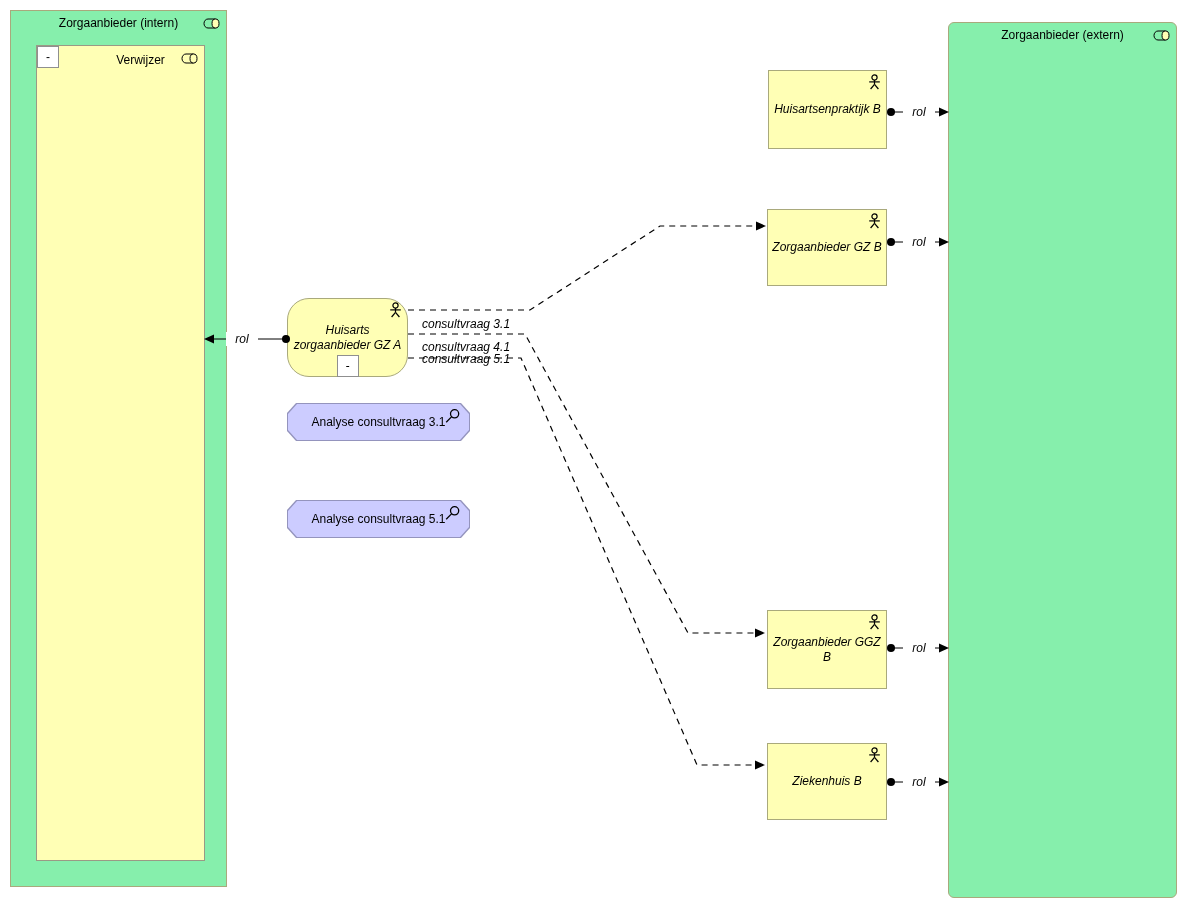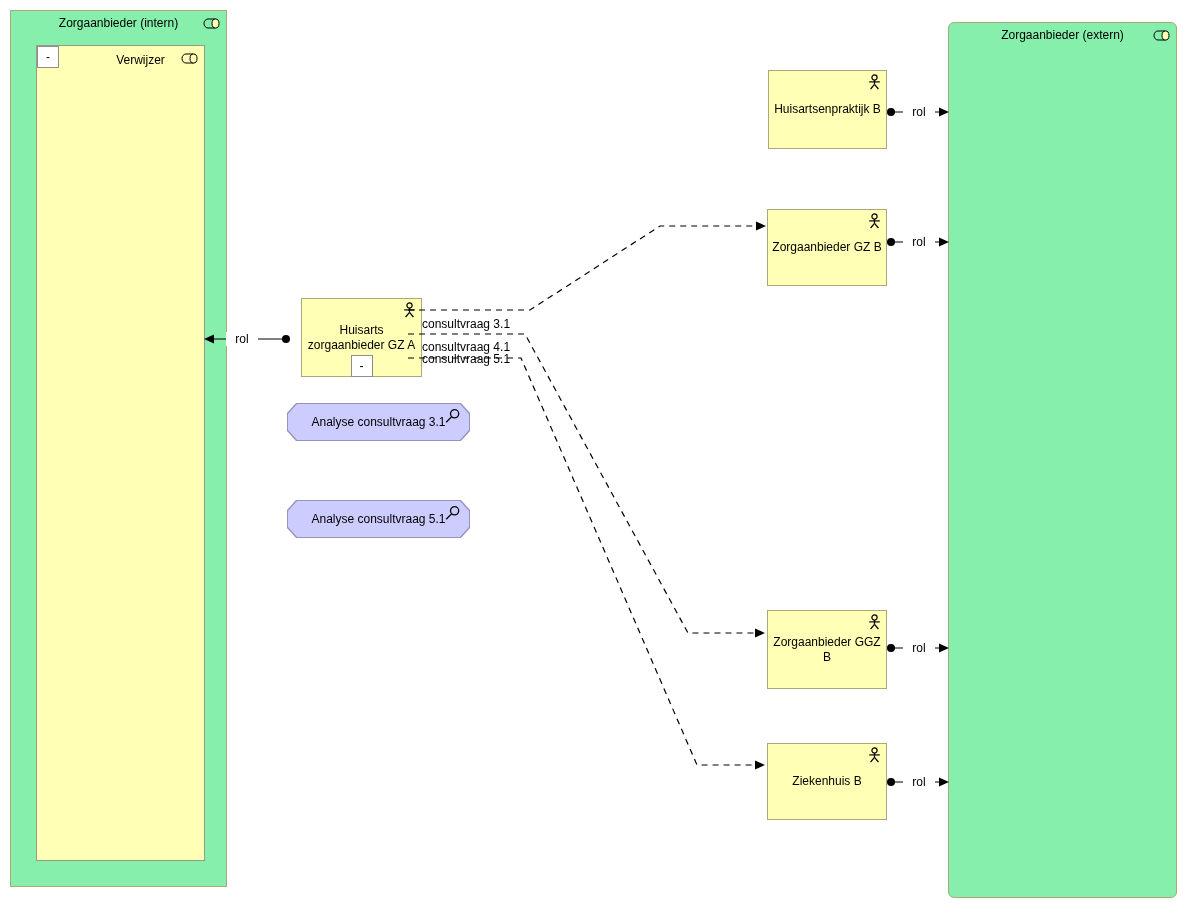--- a/index.html
+++ b/index.html
@@ -23,23 +23,23 @@
     position:absolute;width:22px;height:22px;box-sizing:border-box;
     background:#ffffff;border:1px solid #8f8f8f;
     display:flex;align-items:center;justify-content:center;
     font-size:12px;line-height:12px;cursor:pointer;z-index:3;
   }
   .collapse-tl{left:0;top:0;}
   .collapse-bc{left:50%;bottom:-1px;transform:translateX(-50%);}
   
   .actor{
     position:absolute;background:#ffffb5;border:1px solid #a9a97c;z-index:2;
-    display:flex;align-items:center;justify-content:center;text-align:center;
-  }
-  #actor-huisarts-gz-a{left:301px;top:298px;width:119px;height:77px;}
+    display:flex;align-items:center;justify-content:center;text-align:center;font-style:italic;
+  }
+  #actor-huisarts-gz-a{left:287px;top:298px;width:119px;height:77px;border-radius:22px;}
   #actor-huisartsenpraktijk-b{left:768px;top:70px;width:117px;height:77px;}
   #actor-zorgaanbieder-gz-b{left:767px;top:209px;width:118px;height:75px;}
   #actor-zorgaanbieder-ggz-b{left:767px;top:610px;width:118px;height:77px;}
   #actor-ziekenhuis-b{left:767px;top:743px;width:118px;height:75px;}
   .actor-label{padding:0 3px;line-height:15px;}
   .actor-icon{position:absolute;top:3px;right:5px;width:13px;height:16px;}
   
   .assessment{
     position:absolute;left:287px;width:183px;height:38px;z-index:2;
     background:#9494bd;
@@ -49,21 +49,21 @@
     position:absolute;inset:1px;background:#ccccff;
     clip-path:polygon(9px 0,calc(100% - 9px) 0,100% 10px,100% calc(100% - 10px),calc(100% - 9px) 100%,9px 100%,0 calc(100% - 10px),0 10px);
     display:flex;align-items:center;justify-content:center;
   }
   #assessment-31{top:403px;}
   #assessment-41{top:452px;}
   #assessment-51{top:500px;}
   .magnifier-icon{position:absolute;top:4px;right:8px;width:17px;height:17px;}
   
   #wires{position:absolute;left:0;top:0;width:1186px;height:909px;z-index:5;pointer-events:none;}
-  .wire-label{position:absolute;z-index:6;line-height:14px;white-space:nowrap;}
+  .wire-label{position:absolute;z-index:6;line-height:14px;white-space:nowrap;font-style:italic;}
   .wire-label.bg{background:#ffffff;padding:0 2px;text-align:center;}
   #lbl-rol-verwijzer{left:226px;top:332px;width:28px;}
   #lbl-rol-hap{left:903px;top:105px;width:28px;}
   #lbl-rol-gzb{left:903px;top:235px;width:28px;}
   #lbl-rol-ggzb{left:903px;top:641px;width:28px;}
   #lbl-rol-zkh{left:903px;top:775px;width:28px;}
   #lbl-cv31{left:422px;top:317px;}
   #lbl-cv41{left:422px;top:340px;}
   #lbl-cv51{left:422px;top:352px;}
 </style>

